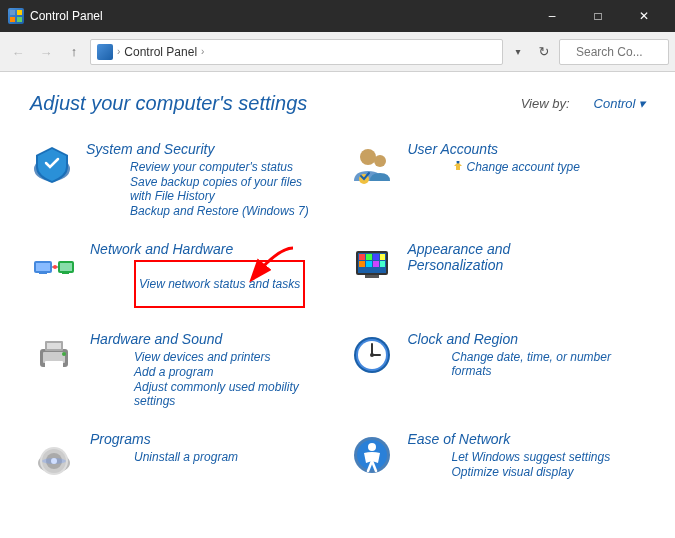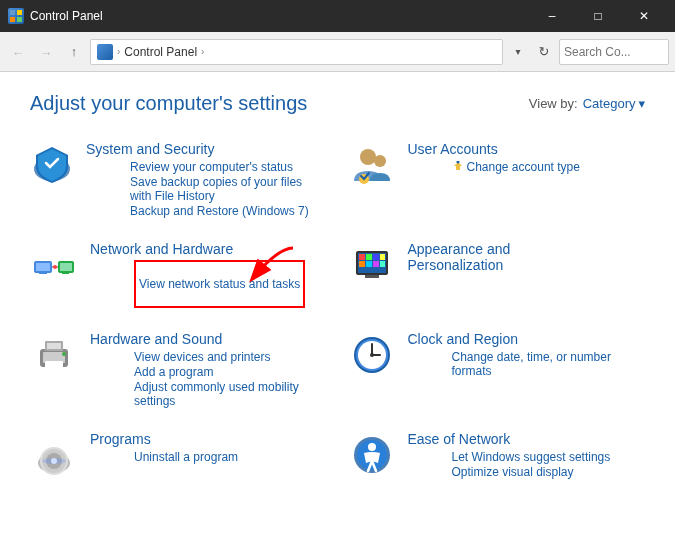--- a/index.html
+++ b/index.html
@@ -92,50 +92,51 @@
       color: #555; font-size: 13px; cursor: pointer;
       border-radius: 3px;
     }
     .search-box {
       width: 110px; height: 26px;
       background: #fff;
       border: 1px solid #ccc;
       border-radius: 2px;
       display: flex;
       align-items: center;
-      padding: 0 4px;
+      padding: 0 16px;
       gap: 4px;
     }
     .search-input {
       border: none; outline: none;
       font-size: 12px;
       color: #999;
       flex: 1;
       background: transparent;
     }
 
     
     .main {
       padding: 20px 30px;
+      font-style: italic;
     }
     .header-row {
       display: flex;
       align-items: center;
       justify-content: space-between;
       margin-bottom: 20px;
     }
     .page-title {
       font-size: 20px;
       color: #1a5fa8;
       font-weight: 400;
     }
     .viewby {
       display: flex;
       align-items: center;
-      gap: 5px;
+      gap: 24px;
       font-size: 13px;
       color: #555;
     }
     .viewby-value {
       color: #1a5fa8;
       cursor: pointer;
       display: flex;
       align-items: center;
       gap: 3px;
     }
@@ -220,21 +221,21 @@
   </div>
 </div>
 
 <div class="main">
 
   <div class="header-row">
     <h1 class="page-title">Adjust your computer's settings</h1>
     <div class="viewby">
       <span>View by:</span>
       <span class="viewby-value">
-        <span>Category</span>
+        <span>Control</span>
         <span>▾</span>
       </span>
     </div>
   </div>
 
   <div class="grid">
 
     <div class="category">
       <div class="cat-icon icon-shield">
         <svg width="44" height="44" viewBox="0 0 44 44">

